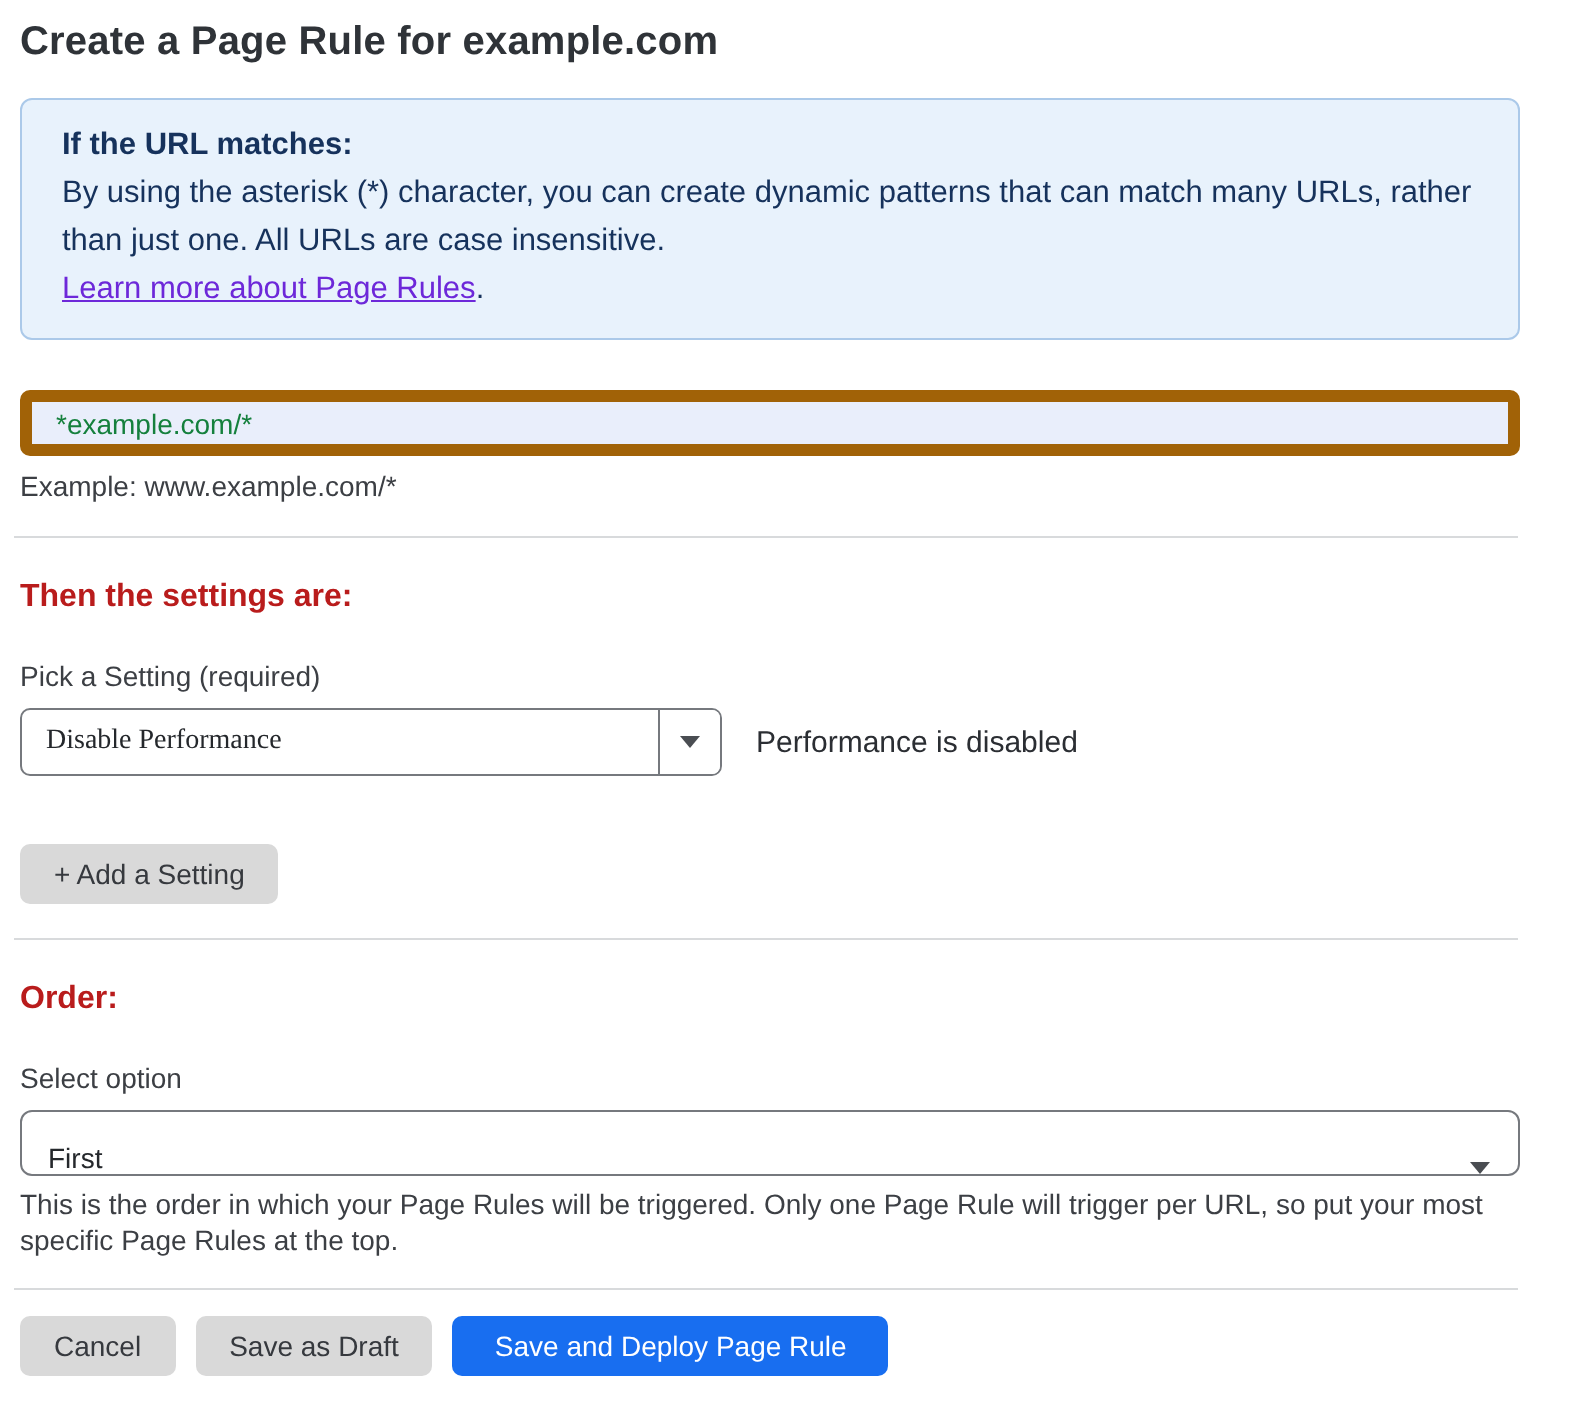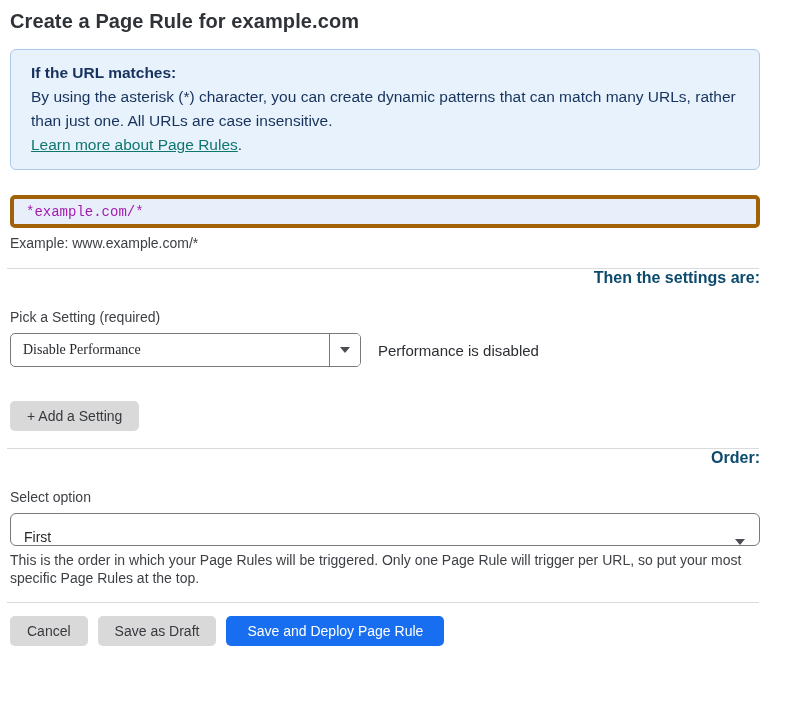--- a/index.html
+++ b/index.html
@@ -31,41 +31,41 @@
     border: 1px solid #abc9e9;
     border-radius: 6px;
     padding: 11px 20px 12px 20px;
     margin-bottom: 25px;
     color: #16325c;
     font-size: 15.5px;
     line-height: 24px;
   }
   .info-heading { font-weight: 700; }
   .info-body { }
-  .info-link { color: #0f766e; text-decoration: underline; cursor: pointer; }
+  .info-link { color: #6d28d9; text-decoration: underline; cursor: pointer; }
   .info-link-suffix { color: #16325c; }
 
   .field-label {
     display: block;
     font-size: 14px;
     color: #3c3f44;
     margin-bottom: 8px;
   }
 
   .url-input {
     display: block;
     width: 750px;
     height: 33px;
-    border: 4px solid #a16207;
+    border: 6px solid #a16207;
     border-radius: 5px;
     background: #e9eefb;
     padding: 0 12px;
-    font-family: Liberation Mono, monospace;
-    font-size: 14px;
-    color: #a21caf;
+    font-family: Liberation Sans, sans-serif;
+    font-size: 14px;
+    color: #15803d;
     outline: none;
   }
   .hint {
     font-size: 14px;
     color: #3c3f44;
     margin-top: 7px;
   }
 
   .divider {
     width: 752px;
@@ -73,23 +73,23 @@
     border: 0;
     border-top: 1px solid #d8dadc;
   }
   .divider.d1 { margin-top: 17px; }
   .divider.d2 { margin-top: 17px; }
   .divider.d3 { margin-top: 15px; }
 
   h2.section-heading {
     font-size: 16px;
     font-weight: 700;
-    color: #0c4a6e;
+    color: #b91c1c;
+    margin-top: 21px;
     margin-bottom: 22px;
-    text-align: right;
   }
 
   .setting-row {
     display: flex;
     align-items: center;
     gap: 17px;
   }
   .select-box {
     display: flex;
     align-items: stretch;

